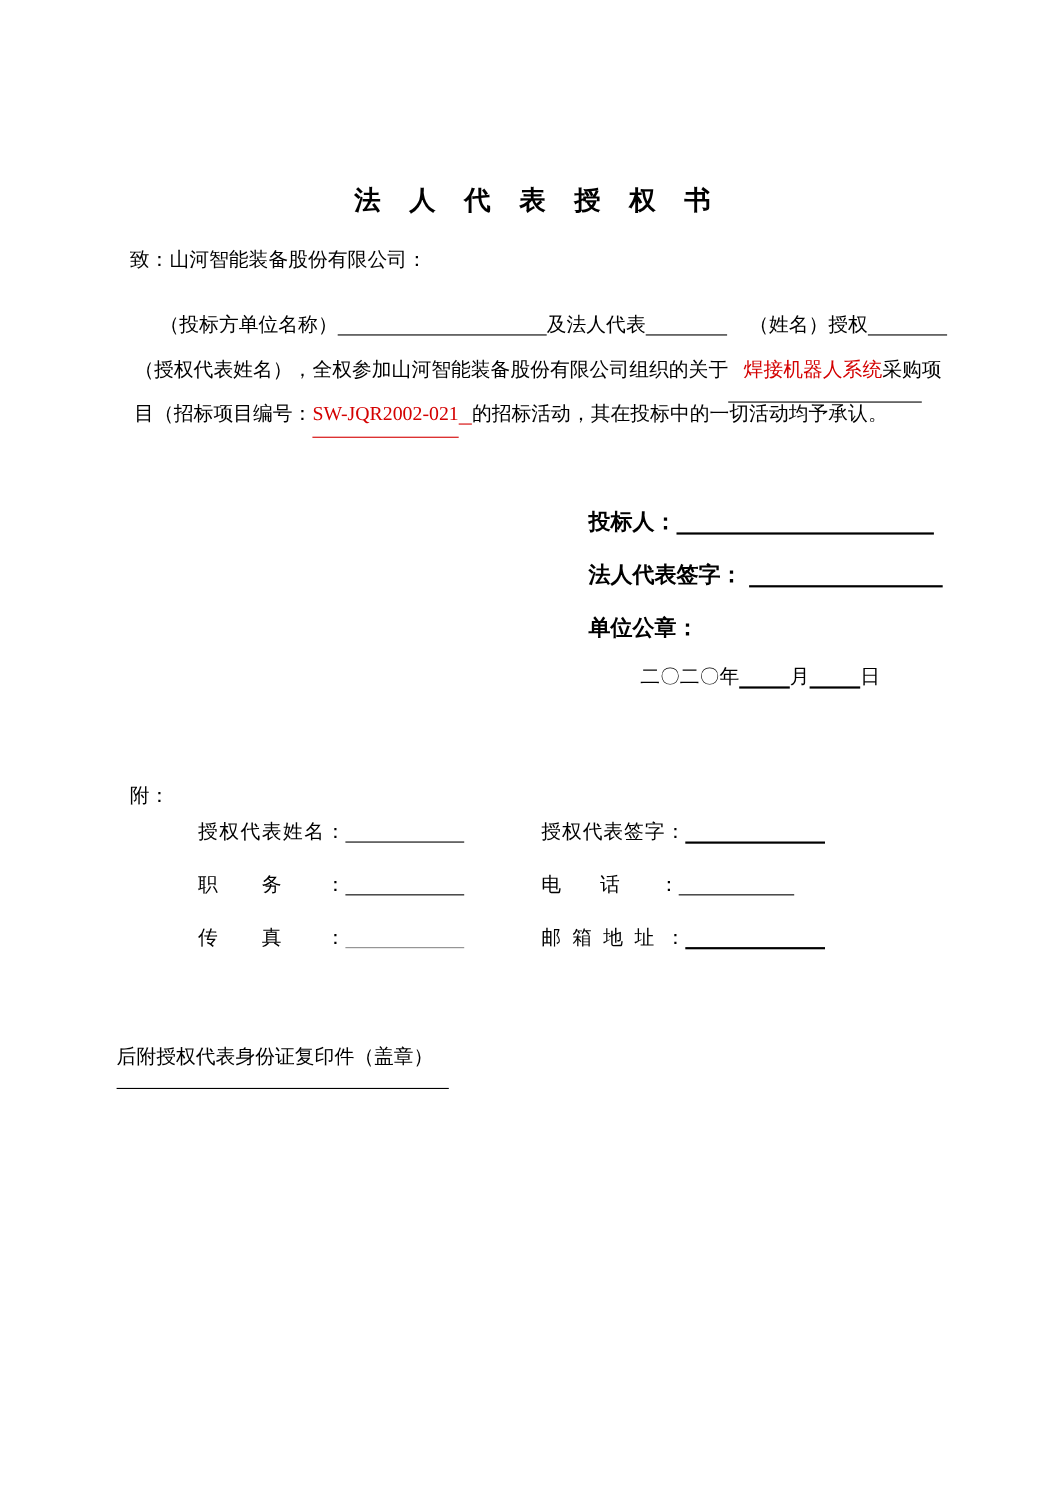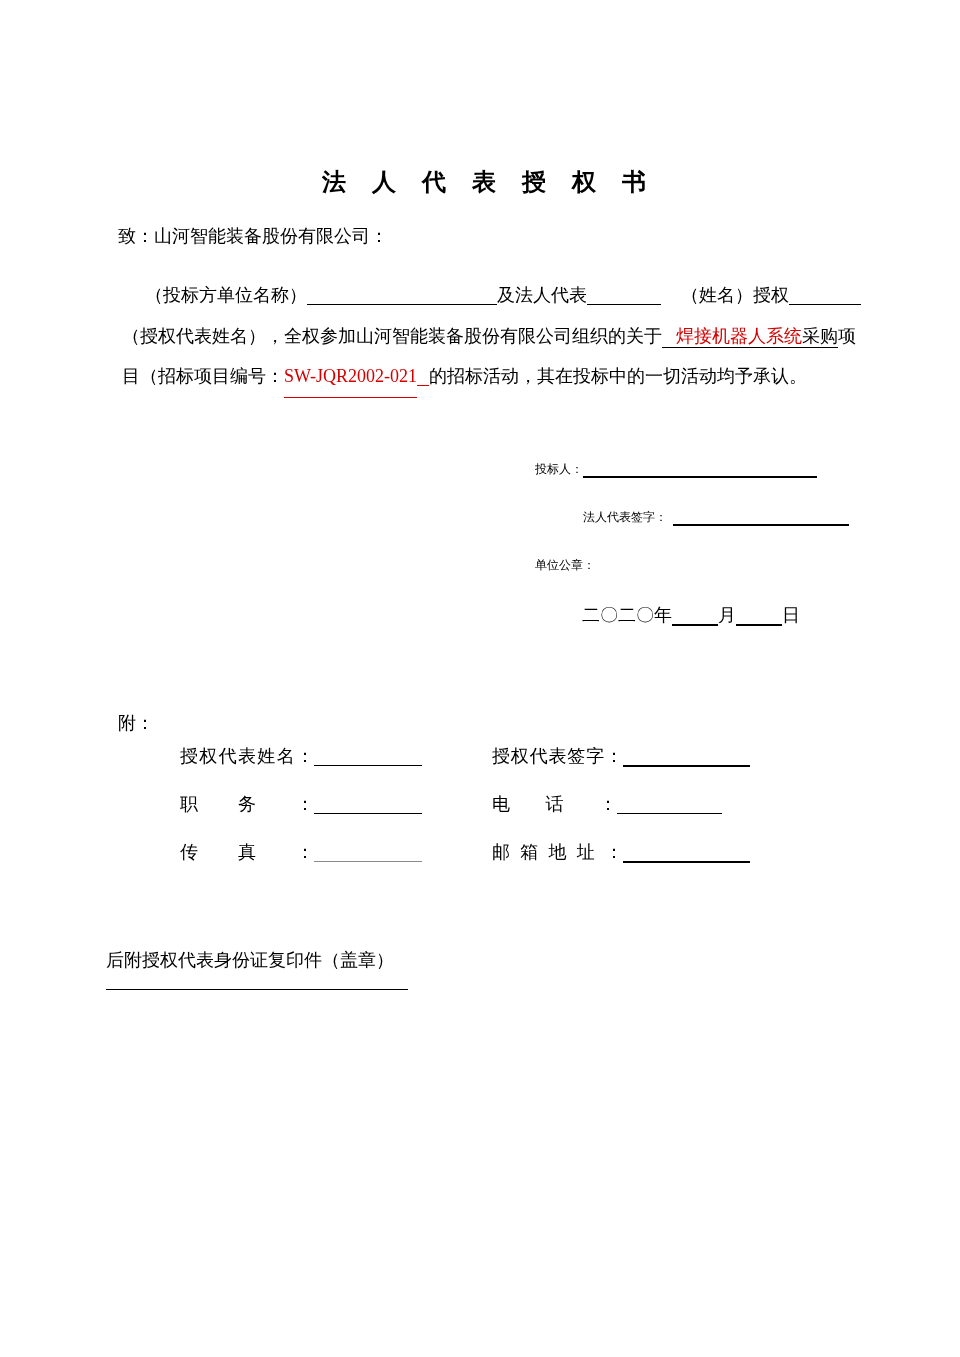--- a/index.html
+++ b/index.html
@@ -28,27 +28,27 @@
 
   
   .u {
     display:inline-block; height:1px;
     border-bottom:1px solid #000;
     vertical-align:-4px;
   }
   .u.bold { border-bottom-width:2px; vertical-align:-5px; }
   .u.gray { border-bottom-color:#8a8a8a; }
 
-  .seg-underline { border-bottom:1px solid #000; padding-bottom:1px; }
+  .seg-underline { border-bottom:1px solid #000; padding-bottom:19px; }
   .red { color:#d40000; }
   .red-underline { border-bottom:1px solid #d40000; padding-bottom:11px; }
 
-  .sig-label { font-size:12px; }
+  .sig-label { font-size:20px;font-weight:bold; }
   .sig-bidder { top:461px; left:535px; }
-  .sig-legal  { top:509px; left:535px;margin-left:48px; }
+  .sig-legal  { top:509px; left:535px; }
   .sig-seal   { top:557px; left:535px; }
   .sig-date   { top:603px; left:582px; font-size:18px; }
 
   .att-heading { top:711px; left:118px; font-size:18px; }
   .att-row { position:absolute; left:153px; width:680px; font-size:18px; white-space:nowrap; }
   .att-row-1 { top:744px; }
   .att-row-2 { top:792px; }
   .att-row-3 { top:840px; }
   .flabel {
     display:inline-block;

